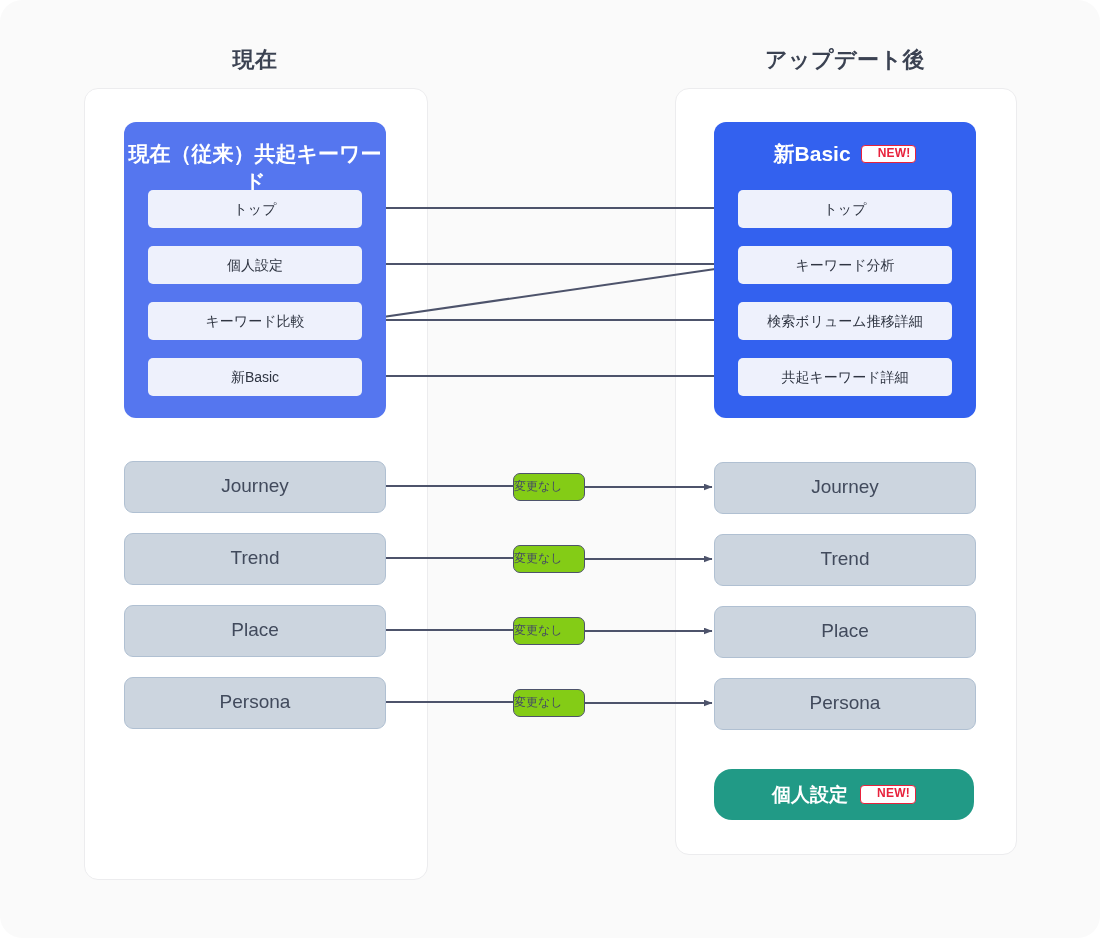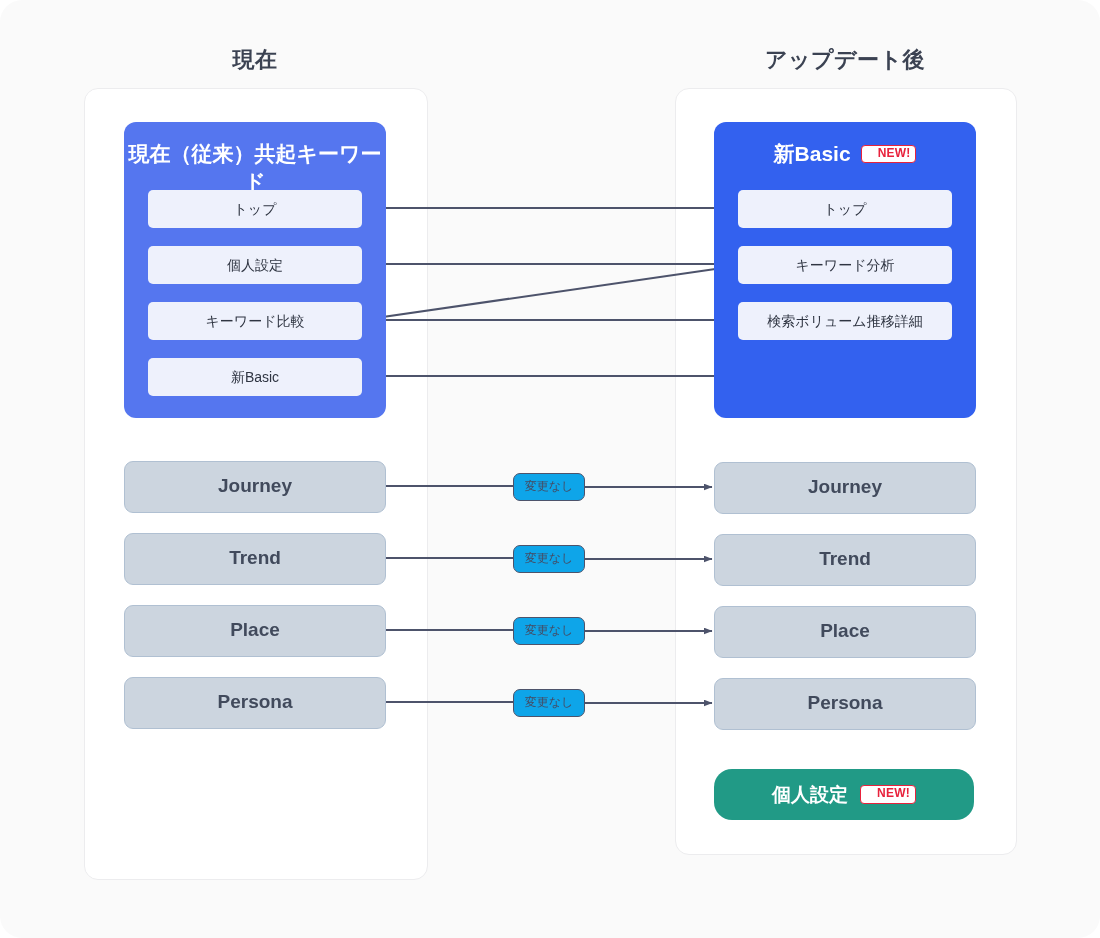--- a/index.html
+++ b/index.html
@@ -103,21 +103,21 @@
   
   .gbox {
     position: absolute;
     background: #ccd5df;
     border: 1px solid #b0c0d2;
     border-radius: 9px;
     height: 50px;
     line-height: 48px;
     text-align: center;
     font-size: 19px;
-    font-weight: bold;
+    font-weight: normal;
     color: #414a5c;
   }
   .gbox.left  { left: 124px; width: 260px; }
   .gbox.right { left: 714px; width: 260px; }
 
   
   #settings-button {
     position: absolute;
     left: 714px; top: 769px;
     width: 260px; height: 51px;
@@ -128,27 +128,27 @@
     justify-content: center;
     gap: 12px;
     color: #ffffff;
     font-size: 19px;
     font-weight: bold;
   }
 
   
   .nochange {
     position: absolute;
-    background: #0ea5e9;
+    background: #84cc16;
     border: 1.6px solid #4d536b;
     border-radius: 7px;
     height: 26px;
     line-height: 24px;
     width: 70px;
-    text-align: center;
+    text-align: left;
     font-size: 12px;
     color: #454b63;
   }
 
   
   #arrows {
     position: absolute;
     left: 0; top: 0;
     width: 1100px; height: 938px;
     pointer-events: none;
@@ -206,20 +206,21 @@
 
   <div id="group-right" class="group-box">
     <div class="group-title">
       <span>新Basic</span>
       <span class="new-badge">NEW!</span>
     </div>
   </div>
   <div class="chip right" style="top:190px">トップ</div>
   <div class="chip right" style="top:246px">キーワード分析</div>
   <div class="chip right" style="top:302px">検索ボリューム推移詳細</div>
+  <div class="chip right" style="top:358px">共起キーワード詳細</div>
 
   <div class="gbox left" style="top:461px">Journey</div>
   <div class="gbox left" style="top:533px">Trend</div>
   <div class="gbox left" style="top:605px">Place</div>
   <div class="gbox left" style="top:677px">Persona</div>
 
   <div class="gbox right" style="top:462px">Journey</div>
   <div class="gbox right" style="top:534px">Trend</div>
   <div class="gbox right" style="top:606px">Place</div>
   <div class="gbox right" style="top:678px">Persona</div>

